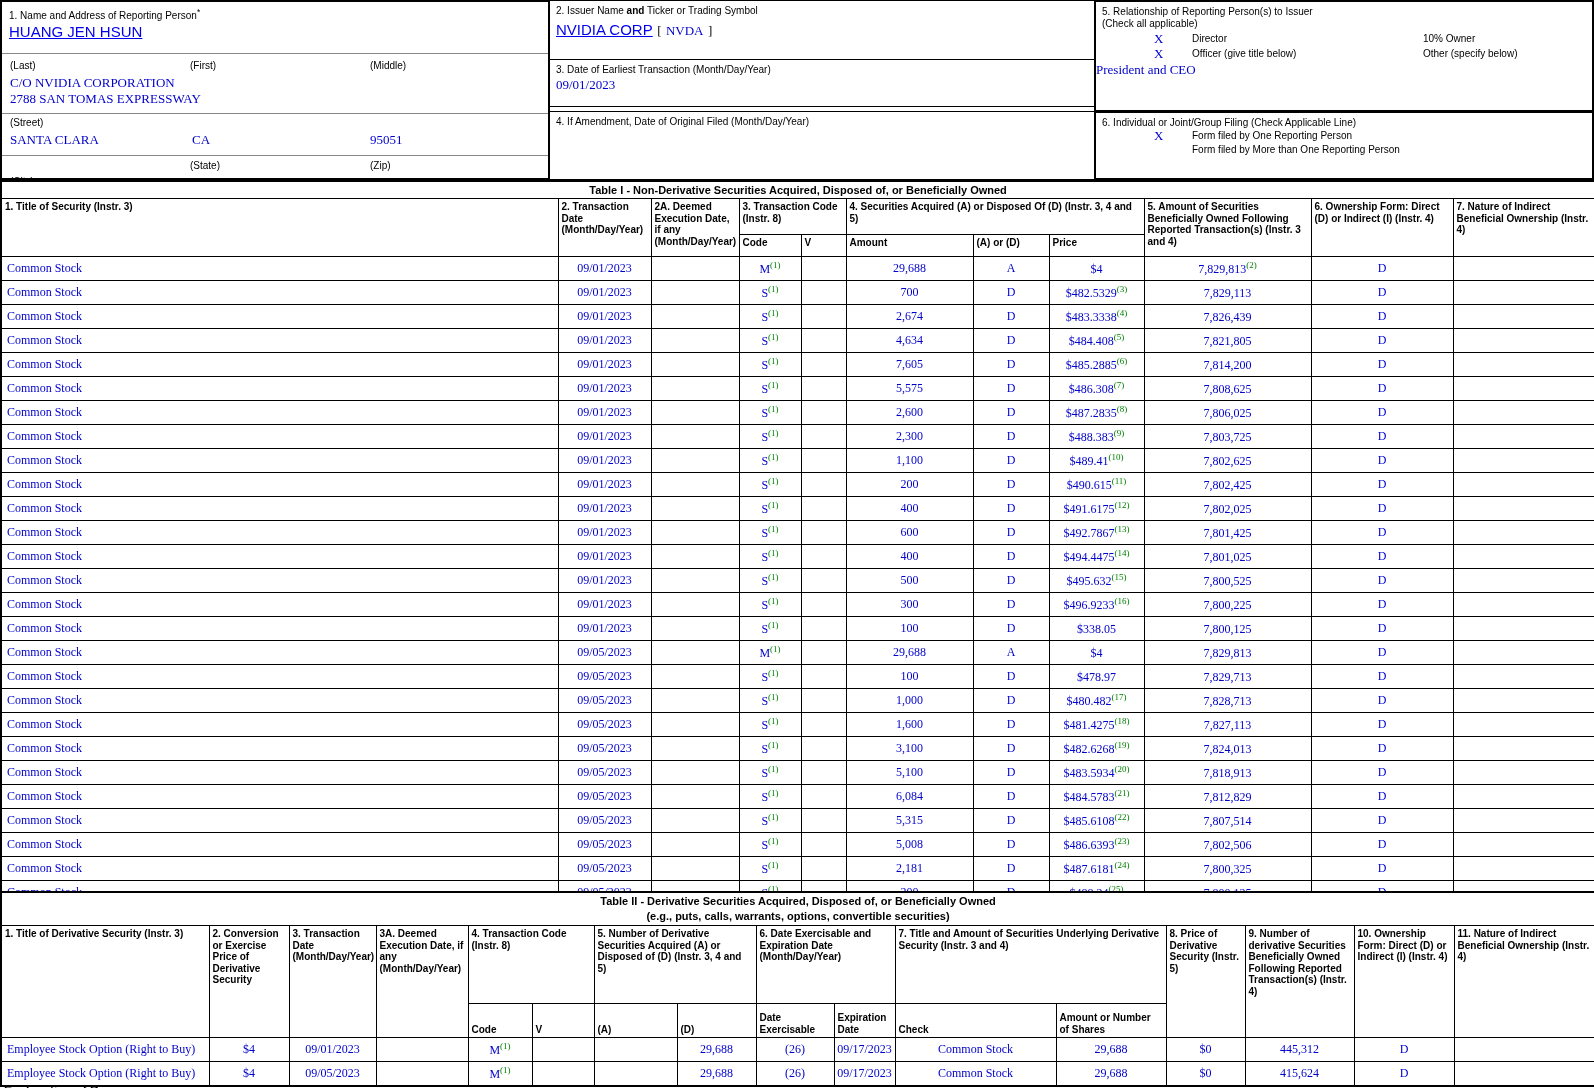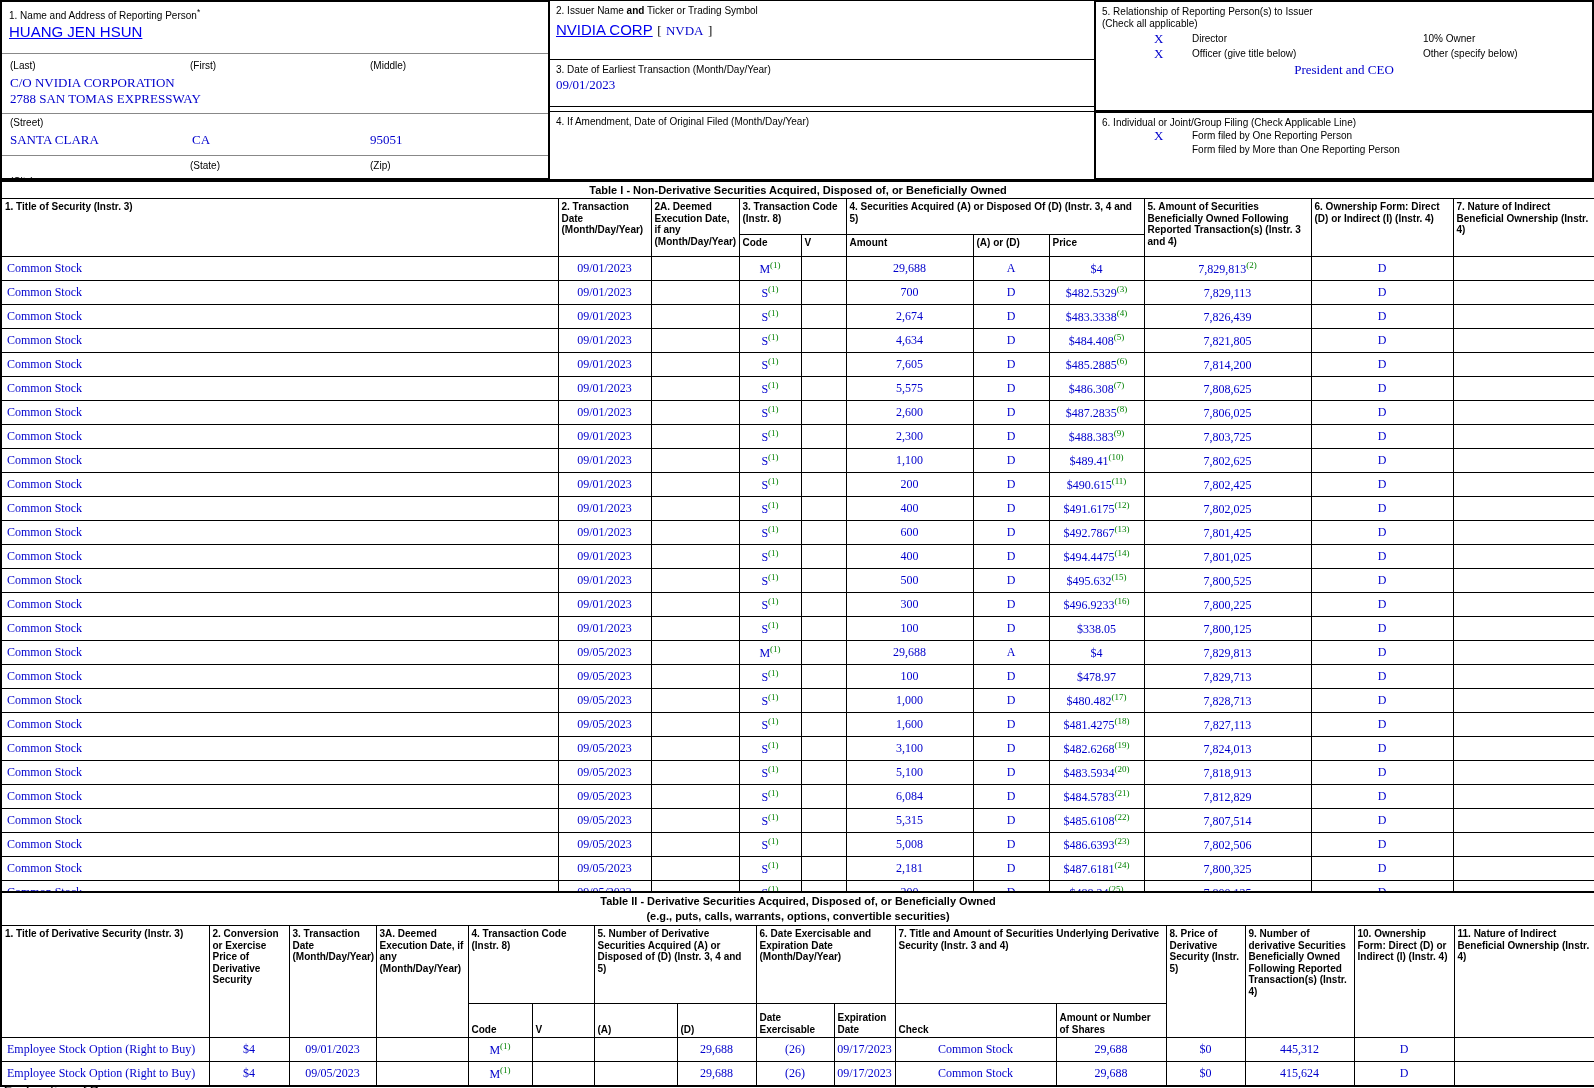--- a/index.html
+++ b/index.html
@@ -69,21 +69,21 @@
 
 <div class="tb" id="box5" style="left:1094px;top:0;width:500px;height:112px;border-width:2px;">
   <div class="abs lbl" style="left:6px;top:4px;">5. Relationship of Reporting Person(s) to Issuer</div>
   <div class="abs lbl" style="left:6px;top:16px;">(Check all applicable)</div>
   <div class="abs xmark" style="left:58px;top:29px;">X</div>
   <div class="abs small" style="left:96px;top:31px;">Director</div>
   <div class="abs small" style="left:327px;top:31px;">10% Owner</div>
   <div class="abs xmark" style="left:58px;top:44px;">X</div>
   <div class="abs small" style="left:96px;top:46px;">Officer (give title below)</div>
   <div class="abs small" style="left:327px;top:46px;">Other (specify below)</div>
-  <div class="abs sval" style="left:0;top:60px;width:100%;text-align:center;">President and CEO</div>
+  <div class="abs sval" style="left:0;top:60px;width:100%;">President and CEO</div>
 </div>
 
 <div class="tb" id="box6" style="left:1094px;top:111px;width:500px;height:69px;border-width:2px;">
   <div class="abs lbl" style="left:6px;top:4px;">6. Individual or Joint/Group Filing (Check Applicable Line)</div>
   <div class="abs xmark" style="left:58px;top:15px;">X</div>
   <div class="abs small" style="left:96px;top:17px;">Form filed by One Reporting Person</div>
   <div class="abs small" style="left:96px;top:31px;">Form filed by More than One Reporting Person</div>
 </div>
 
 <table class="frm" id="table1" style="top:180px;width:1594px;">

